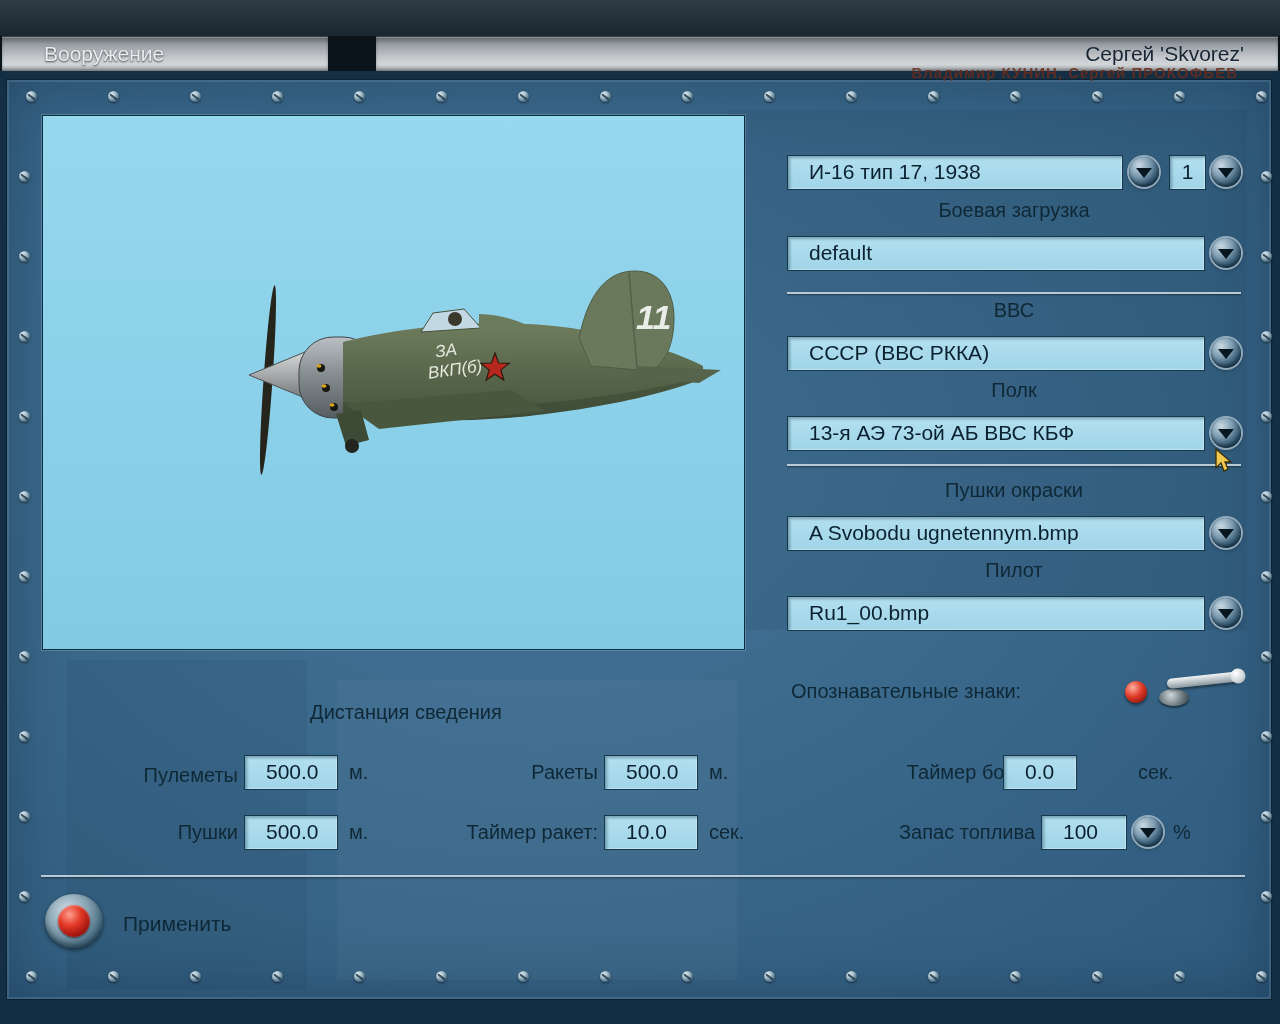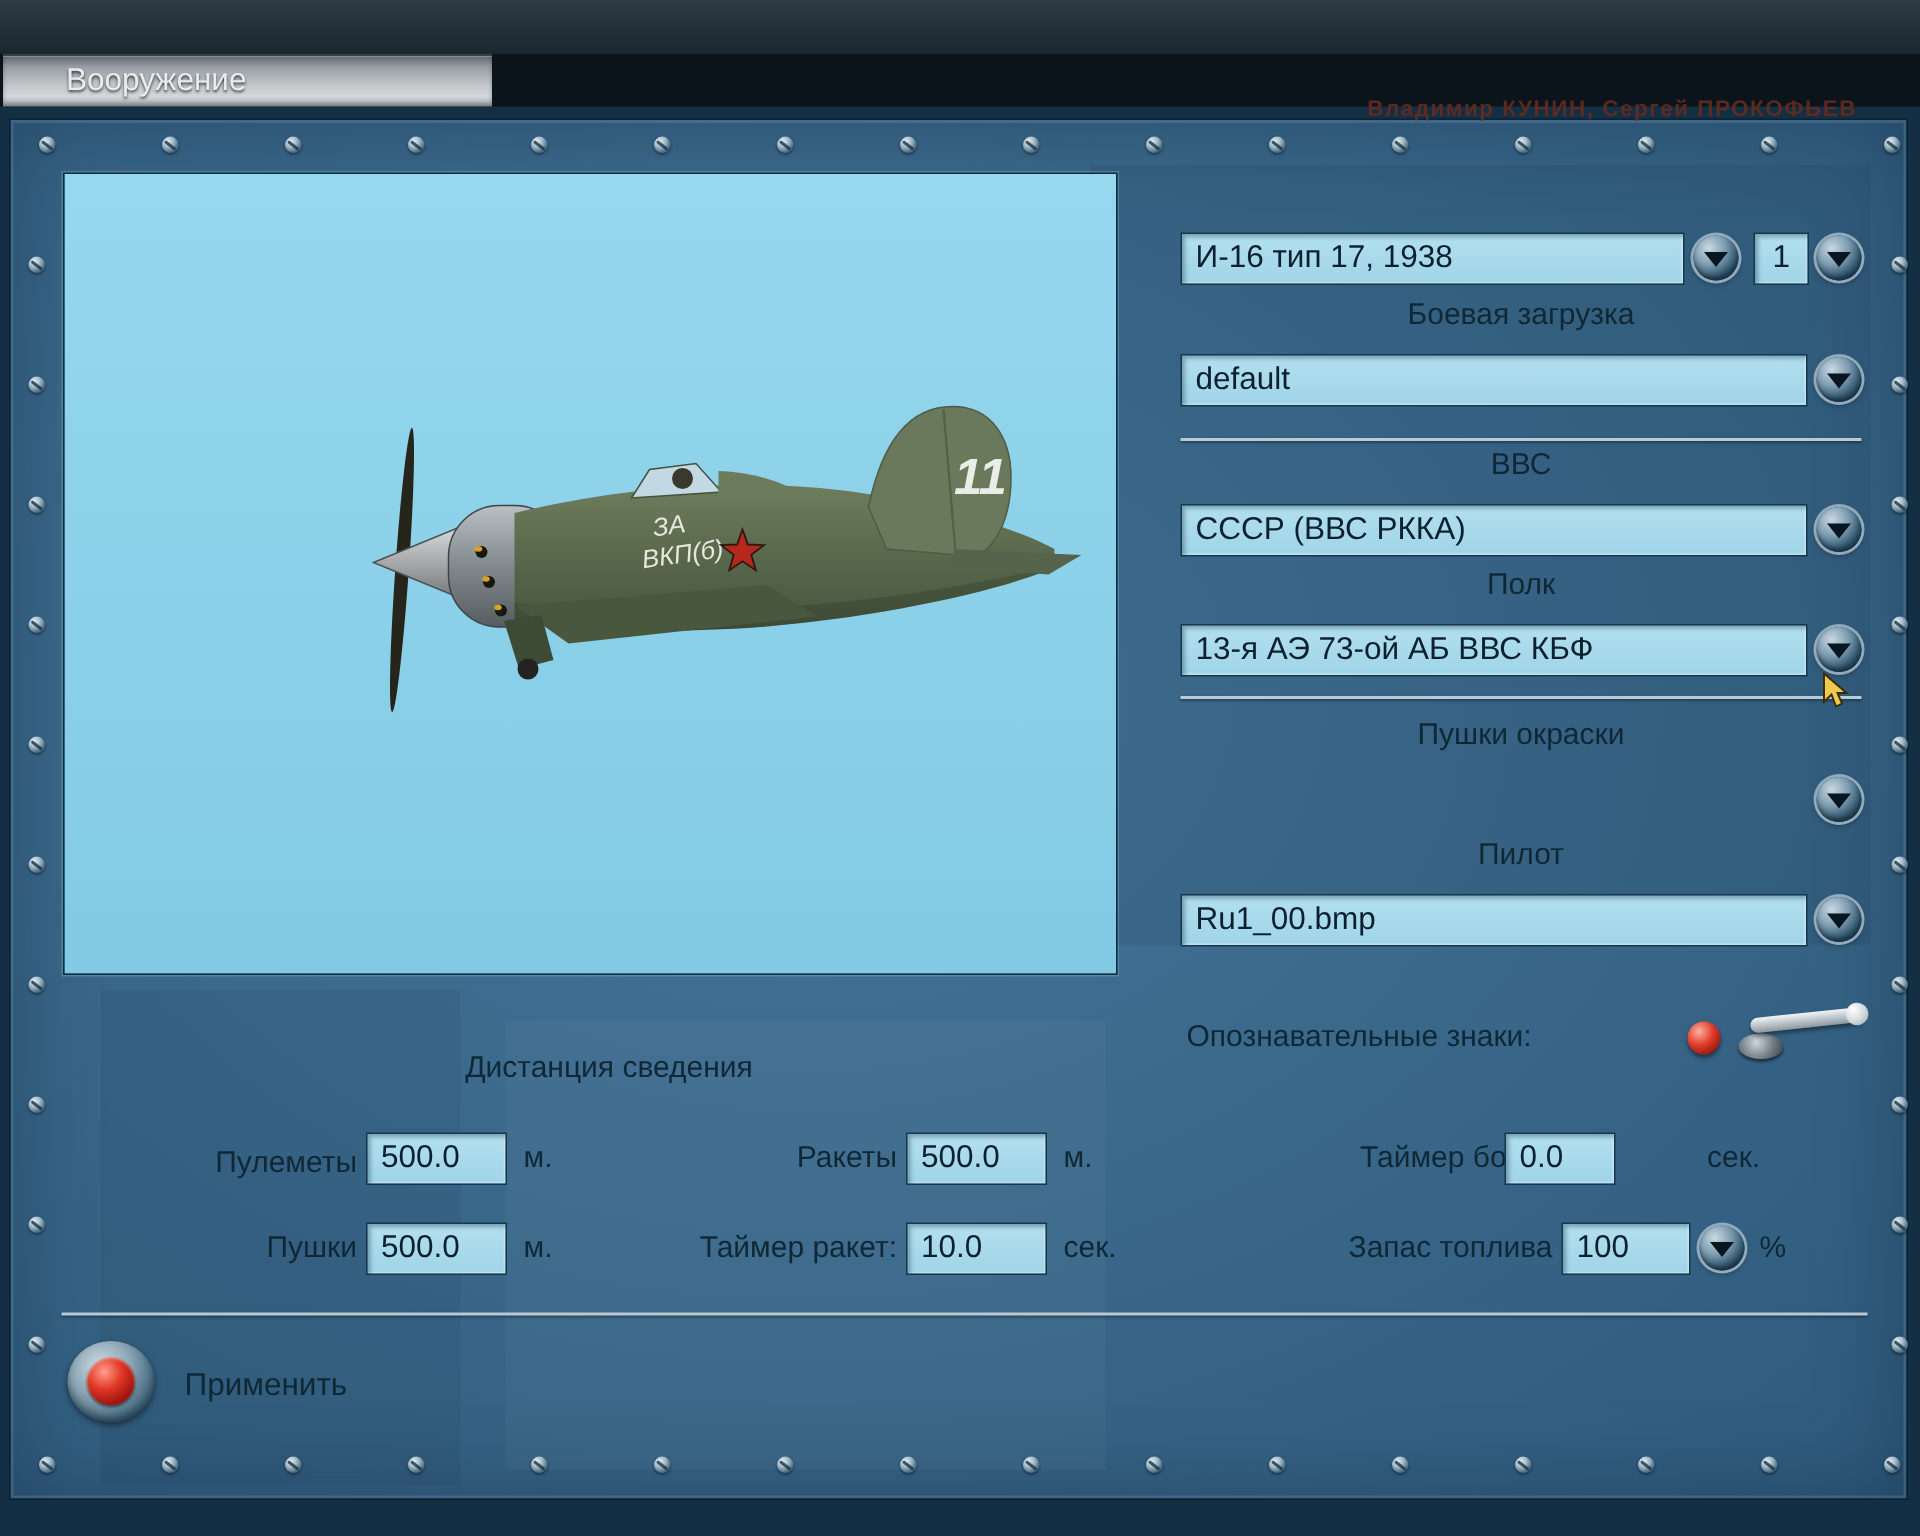--- a/index.html
+++ b/index.html
@@ -36,21 +36,21 @@
     border:1px solid #0c2f41; box-shadow: 0 0 0 1px rgba(180,220,235,.25); }
 
   .lbl { position:absolute; font-size:20px; color:#0f2836; white-space:nowrap; }
   .col-lbl { left:780px; width:454px; text-align:center; }
   .lbl-r { text-align:right; }
 
   .field { position:absolute; height:35px;
     background:linear-gradient(180deg,#b3e0ef,#9fd4e7);
     border:1px solid #16384c;
     box-shadow: inset 2px 2px 3px rgba(10,42,62,.35), inset -1px -1px 1px rgba(235,250,255,.5);
-    color:#0b2130; font-size:21px; line-height:32px; padding:0 9px;
+    color:#0b2130; font-size:21px; line-height:32px; padding:0 21px;
     white-space:nowrap; overflow:hidden; cursor:pointer; }
   .field-c { text-align:center; padding:0; }
 
   .spin-btn { position:absolute; width:30px; height:30px; border-radius:50%;
     background: radial-gradient(circle at 34% 28%, #c9d9e2 0%, #7d9cb1 38%, #2c5068 68%, #0e2737 100%);
     box-shadow: 0 0 0 2px #91abbc, 0 2px 4px rgba(0,0,0,.45), inset 0 -2px 3px rgba(0,0,0,.35);
     cursor:pointer; }
   .spin-btn::after { content:""; position:absolute; left:7px; top:11px; width:0; height:0;
     border-left:8px solid transparent; border-right:8px solid transparent;
     border-top:10px solid #071620; }
@@ -90,20 +90,23 @@
   .slogan  { font-family:"Liberation Sans",sans-serif; font-size:17px; font-style:italic; fill:#e6e8de; }
 </style>
 </head>
 <body>
 
 <div class="topband"></div>
 
 <div class="tabbar">
   <div class="tab tab-left">
     <span class="tab-text">Вооружение</span>
+  </div>
+  <div class="tab tab-right">
+    <span class="player-text">Сергей 'Skvorez'</span>
   </div>
 </div>
 
 <div class="watermark">Владимир КУНИН, Сергей ПРОКОФЬЕВ</div>
 
 <div class="panel">
 
   <div class="bg-photo" style="left:720px;top:30px;width:520px;height:520px;background:rgba(10,26,40,.08)"></div>
   <div class="bg-photo" style="left:60px;top:580px;width:240px;height:330px;background:rgba(10,26,40,.07)"></div>
   <div class="bg-photo" style="left:330px;top:600px;width:400px;height:300px;background:rgba(240,250,255,.03)"></div>
@@ -227,20 +230,21 @@
   <div class="field" style="left:780px;top:256px;width:418px">СССР (ВВС РККА)</div>
   <div class="spin-btn" style="left:1204px;top:258px"></div>
 
   <div class="lbl col-lbl" style="top:299px">Полк</div>
   <div class="field" style="left:780px;top:336px;width:418px">13-я АЭ 73-ой АБ ВВС КБФ</div>
   <div class="spin-btn" style="left:1204px;top:338px"></div>
 
   <div class="divider" style="left:780px;top:384px;width:454px"></div>
 
   <div class="lbl col-lbl" style="top:399px">Пушки окраски</div>
+  <div class="field" style="left:780px;top:436px;width:418px">A Svobodu ugnetennym.bmp</div>
   <div class="spin-btn" style="left:1204px;top:438px"></div>
 
   <div class="lbl col-lbl" style="top:479px">Пилот</div>
   <div class="field" style="left:780px;top:516px;width:418px">Ru1_00.bmp</div>
   <div class="spin-btn" style="left:1204px;top:518px"></div>
 
   <div class="lbl" style="left:784px;top:600px">Опознавательные знаки:</div>
   <div class="toggle">
     <div class="tg-ball"></div>
     <div class="tg-base"></div>

